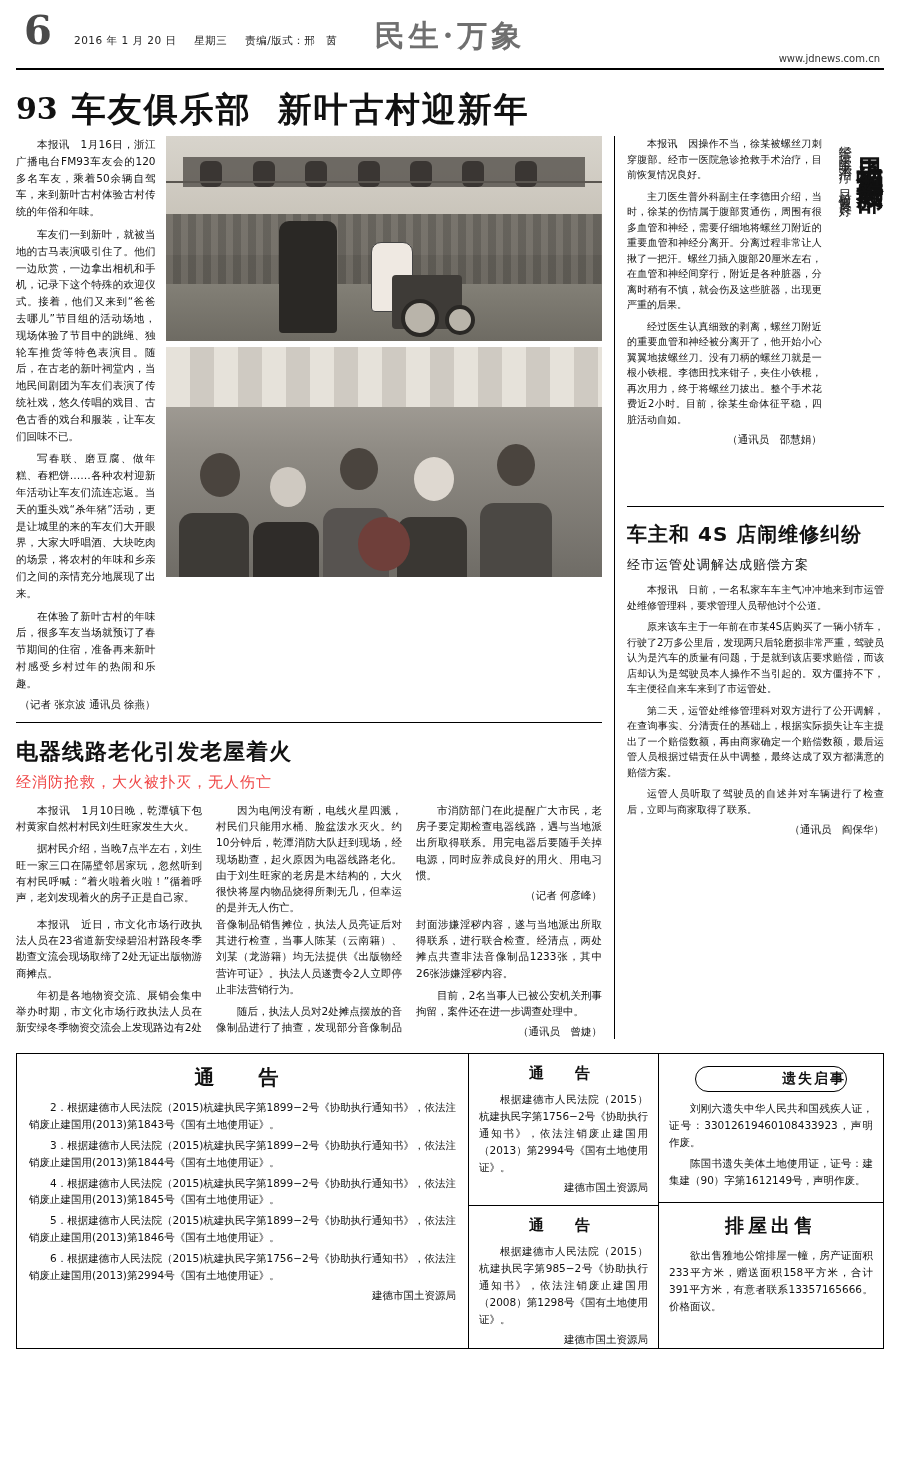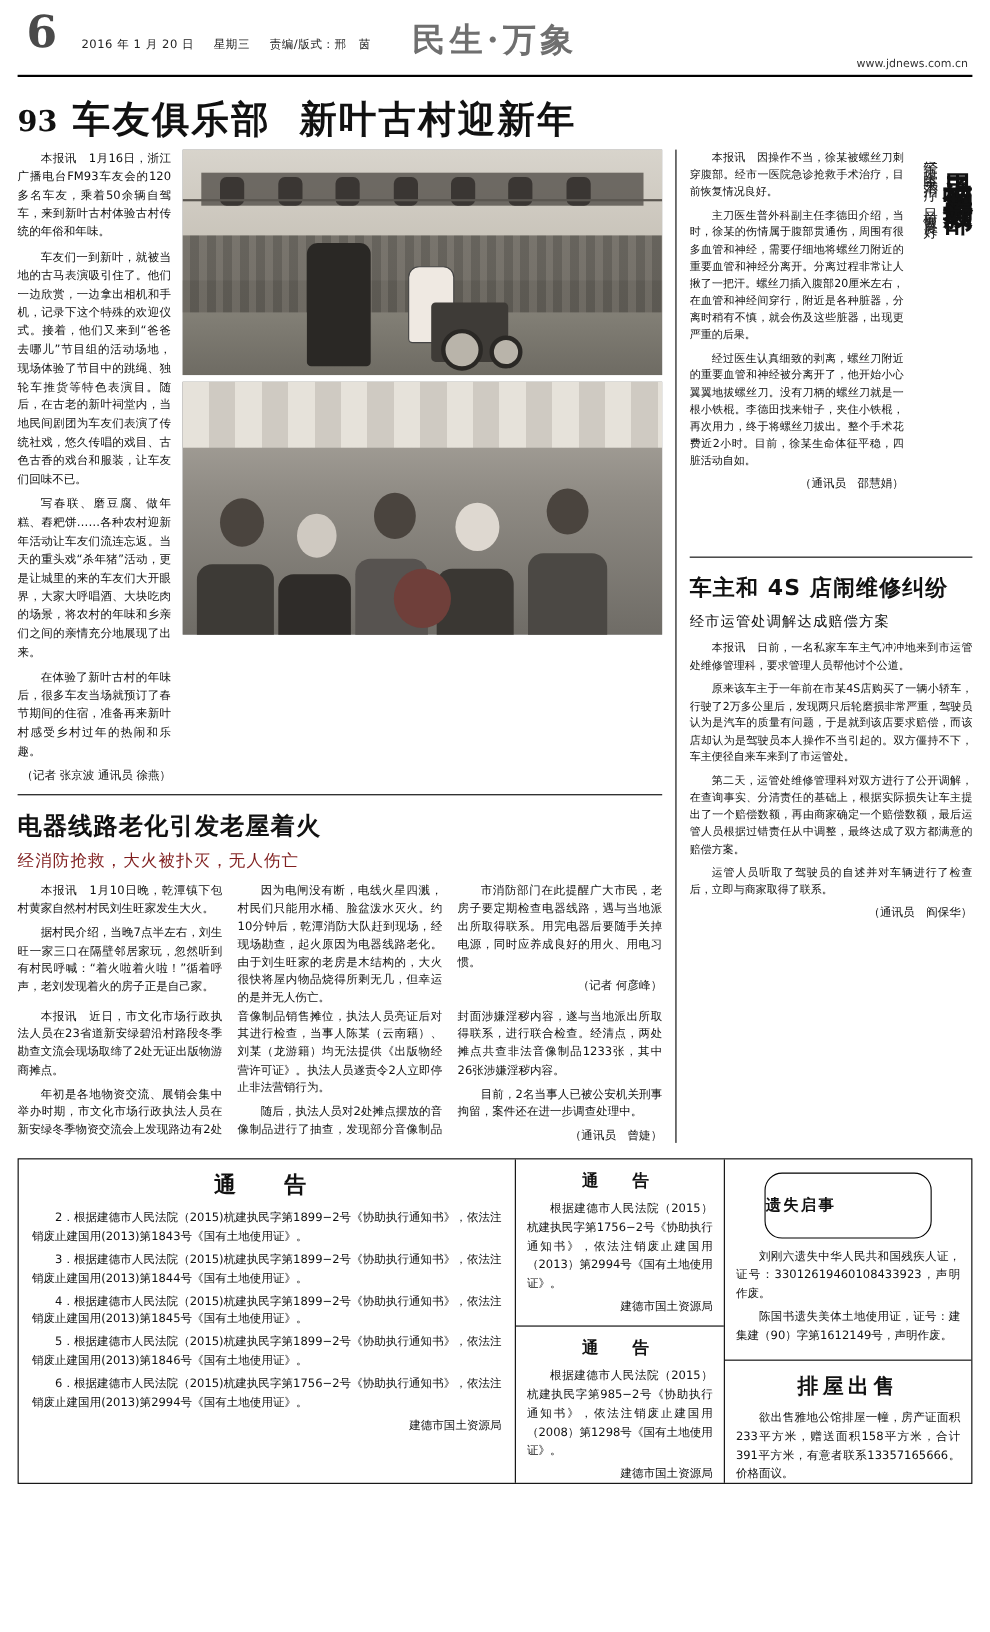--- a/index.html
+++ b/index.html
@@ -73,21 +73,21 @@
     font-family: "DejaVu Sans", sans-serif;
   }
 
   
   .main-headline-row {
     margin: 22px 16px 10px 16px;
     display: flex;
     align-items: flex-end;
   }
   .headline-num {
-    font-size: 26px;
+    font-size: 30px;
     font-weight: bold;
     font-family: "DejaVu Serif", "Liberation Serif", serif;
     margin-right: 14px;
     line-height: 1;
     padding-bottom: 2px;
   }
   .headline-main {
     font-size: 34px;
     font-weight: bold;
     font-family: "DejaVu Sans", sans-serif;
@@ -164,21 +164,21 @@
     letter-spacing: 1px;
     margin: 16px 0 8px 0;
     line-height: 1.2;
   }
   h3.sub-deck {
     font-size: 15px;
     font-weight: normal;
     font-family: "DejaVu Serif","Liberation Serif",serif;
     letter-spacing: 1px;
     margin: 0 0 10px 0;
-    color: #7f1d1d;
+    color: #ef4444;
   }
   .rule {
     border-top: 1px solid #000;
     margin: 10px 0;
   }
   .article-cols {
     column-count: 3;
     column-gap: 14px;
     column-rule: none;
   }
@@ -287,27 +287,27 @@
     text-align: center;
     font-size: 20px;
     font-weight: bold;
     letter-spacing: 12px;
     margin-bottom: 8px;
   }
   .notice-title.small { font-size: 15px; letter-spacing: 8px; }
   .pill-title {
     margin: 2px auto 8px auto;
     width: 150px;
-    text-align: left;
+    text-align: right;
     font-size: 14px;
     font-weight: bold;
     letter-spacing: 2px;
     border: 1px solid #000;
     border-radius: 16px;
-    padding: 20px 0;
+    padding: 3px 0;
   }
   .plain-title {
     text-align: center;
     font-size: 19px;
     font-weight: bold;
     letter-spacing: 4px;
     margin-bottom: 8px;
   }
   p.notice {
     font-size: 10.5px;

